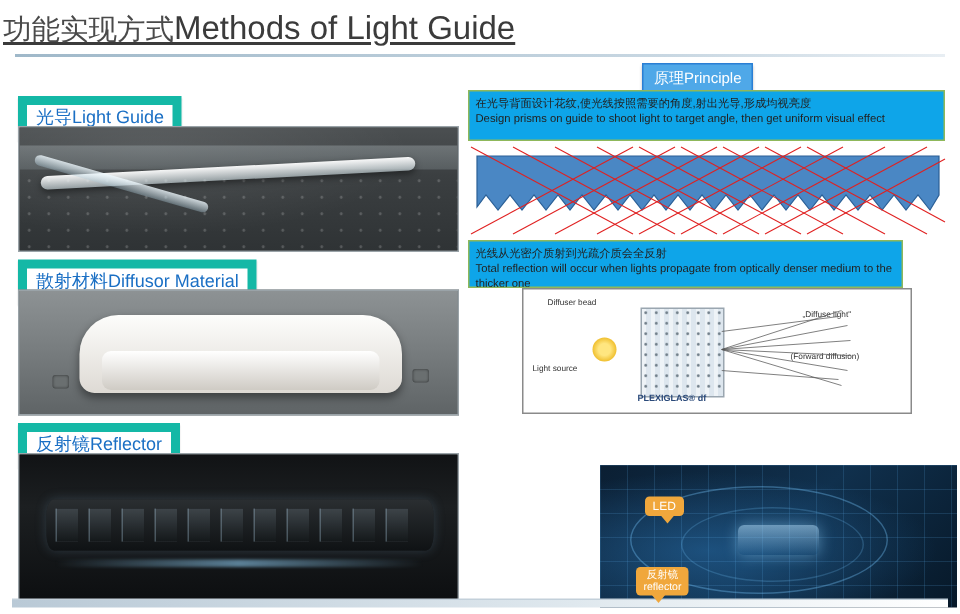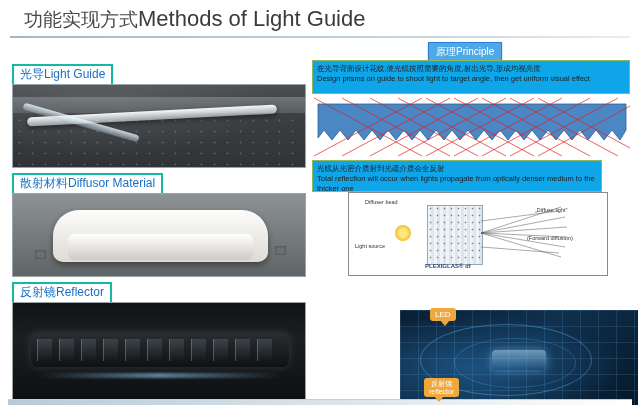--- a/index.html
+++ b/index.html
@@ -18,26 +18,27 @@
     position: absolute;
     left: 0; top: 0;
     width: 640px;
     height: 409px;
     background: #ffffff;
   }
 
   
   .title {
     position: absolute;
-    left: 24px;
+    left: 2px;
     top: 6px;
     font-size: 21px;
     color: #3b3b3b;
     white-space: nowrap;
     letter-spacing: 0px;
+    text-decoration: underline;
   }
   .title .cn {
     font-size: 19px;
     color: #4a4a4a;
   }
   .title .en {
     font-size: 22px;
     color: #3b3b3b;
   }
   .title-rule {
@@ -46,21 +47,21 @@
     top: 36px;
     width: 620px;
     height: 2px;
     background: linear-gradient(to right, #9fb8c9, #c8d7e2 70%, #e8eef3);
   }
 
   
   .seclabel {
     position: absolute;
     background: #ffffff;
-    border: 2px solid #14b8a6;
+    border: 6px solid #14b8a6;
     color: #1a6fc4;
     font-size: 12px;
     padding: 2px 6px 3px 6px;
     white-space: nowrap;
     line-height: 1.1;
     box-shadow: 0 1px 1px rgba(0,0,0,0.18);
   }
   #lbl-lightguide { left: 12px; top: 64px; }
   #lbl-diffusor  { left: 12px; top: 173px; }
   #lbl-reflector { left: 12px; top: 282px; }
@@ -242,21 +243,21 @@
   .bubble {
     position: absolute;
     background: #f0a73c;
     color: #ffffff;
     font-size: 8px;
     text-align: center;
     border-radius: 3px;
     padding: 2px 5px;
     white-space: nowrap;
   }
-  #bubble-led { left: 430px; top: 308px; }
+  #bubble-led { left: 430px; top: 331px; }
   #bubble-reflector { left: 424px; top: 378px; font-size: 7px; line-height: 1.1; }
   .bubble .tail {
     position: absolute;
     left: 10px; bottom: -5px;
     width: 0; height: 0;
     border-left: 5px solid transparent;
     border-right: 5px solid transparent;
     border-top: 6px solid #f0a73c;
   }
 

